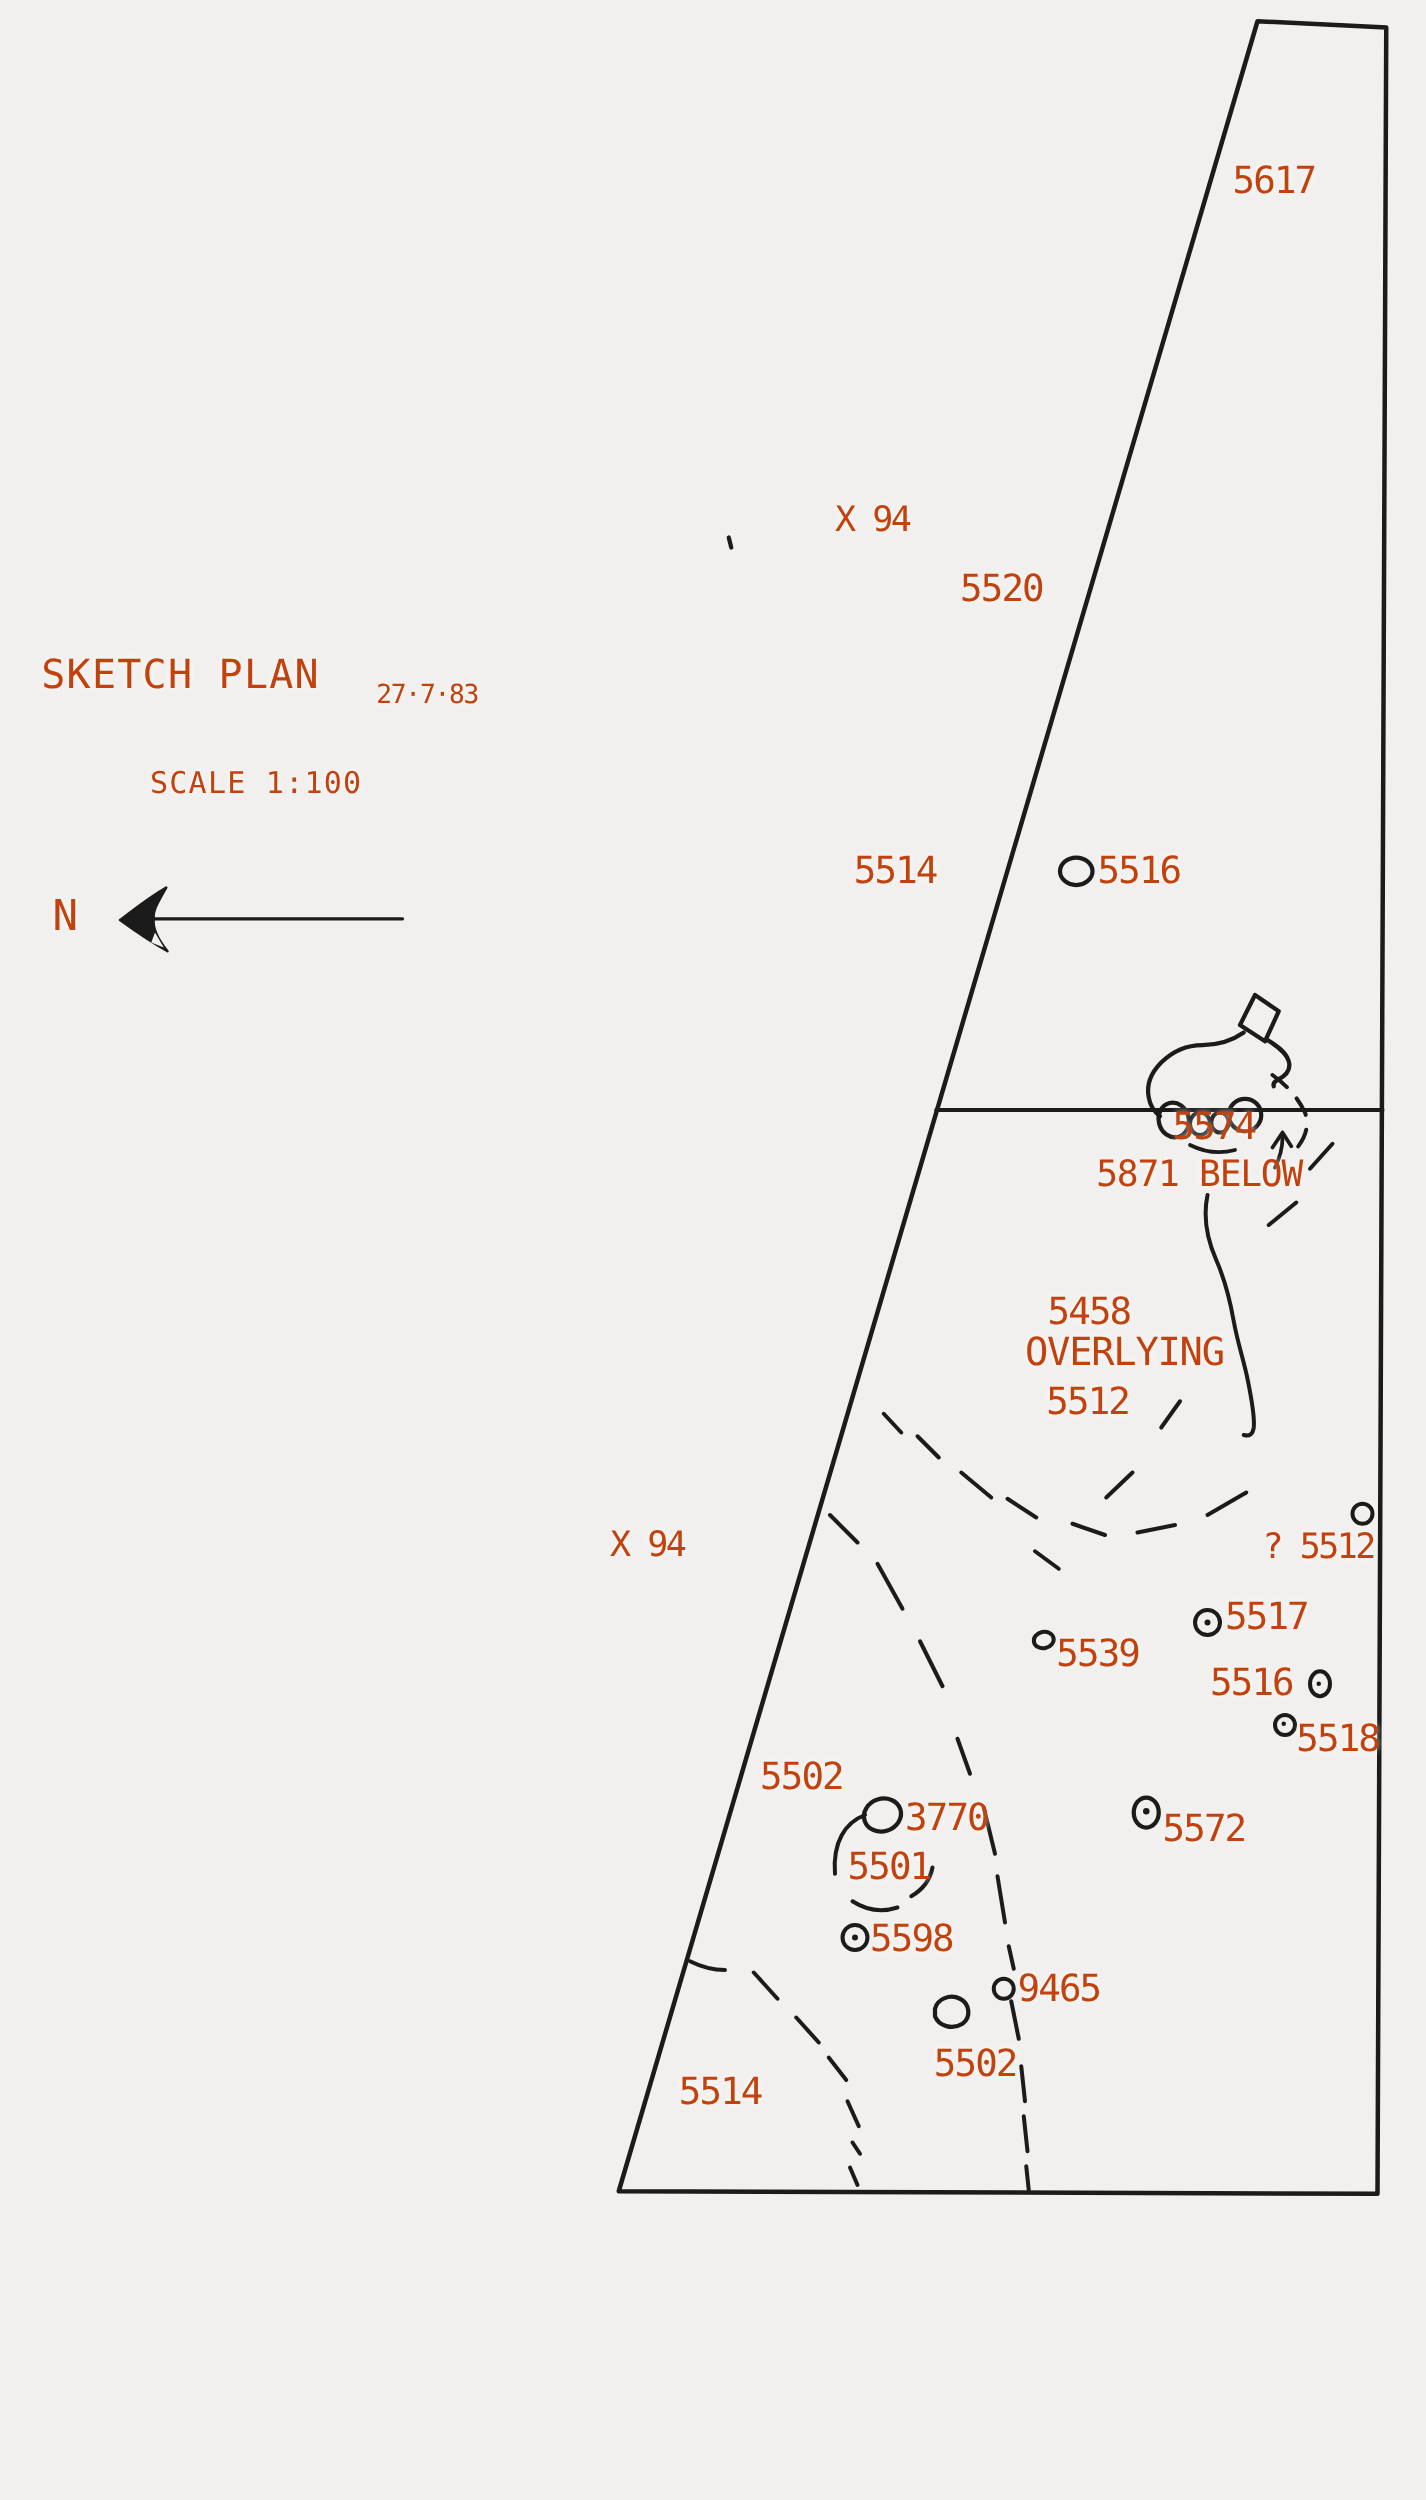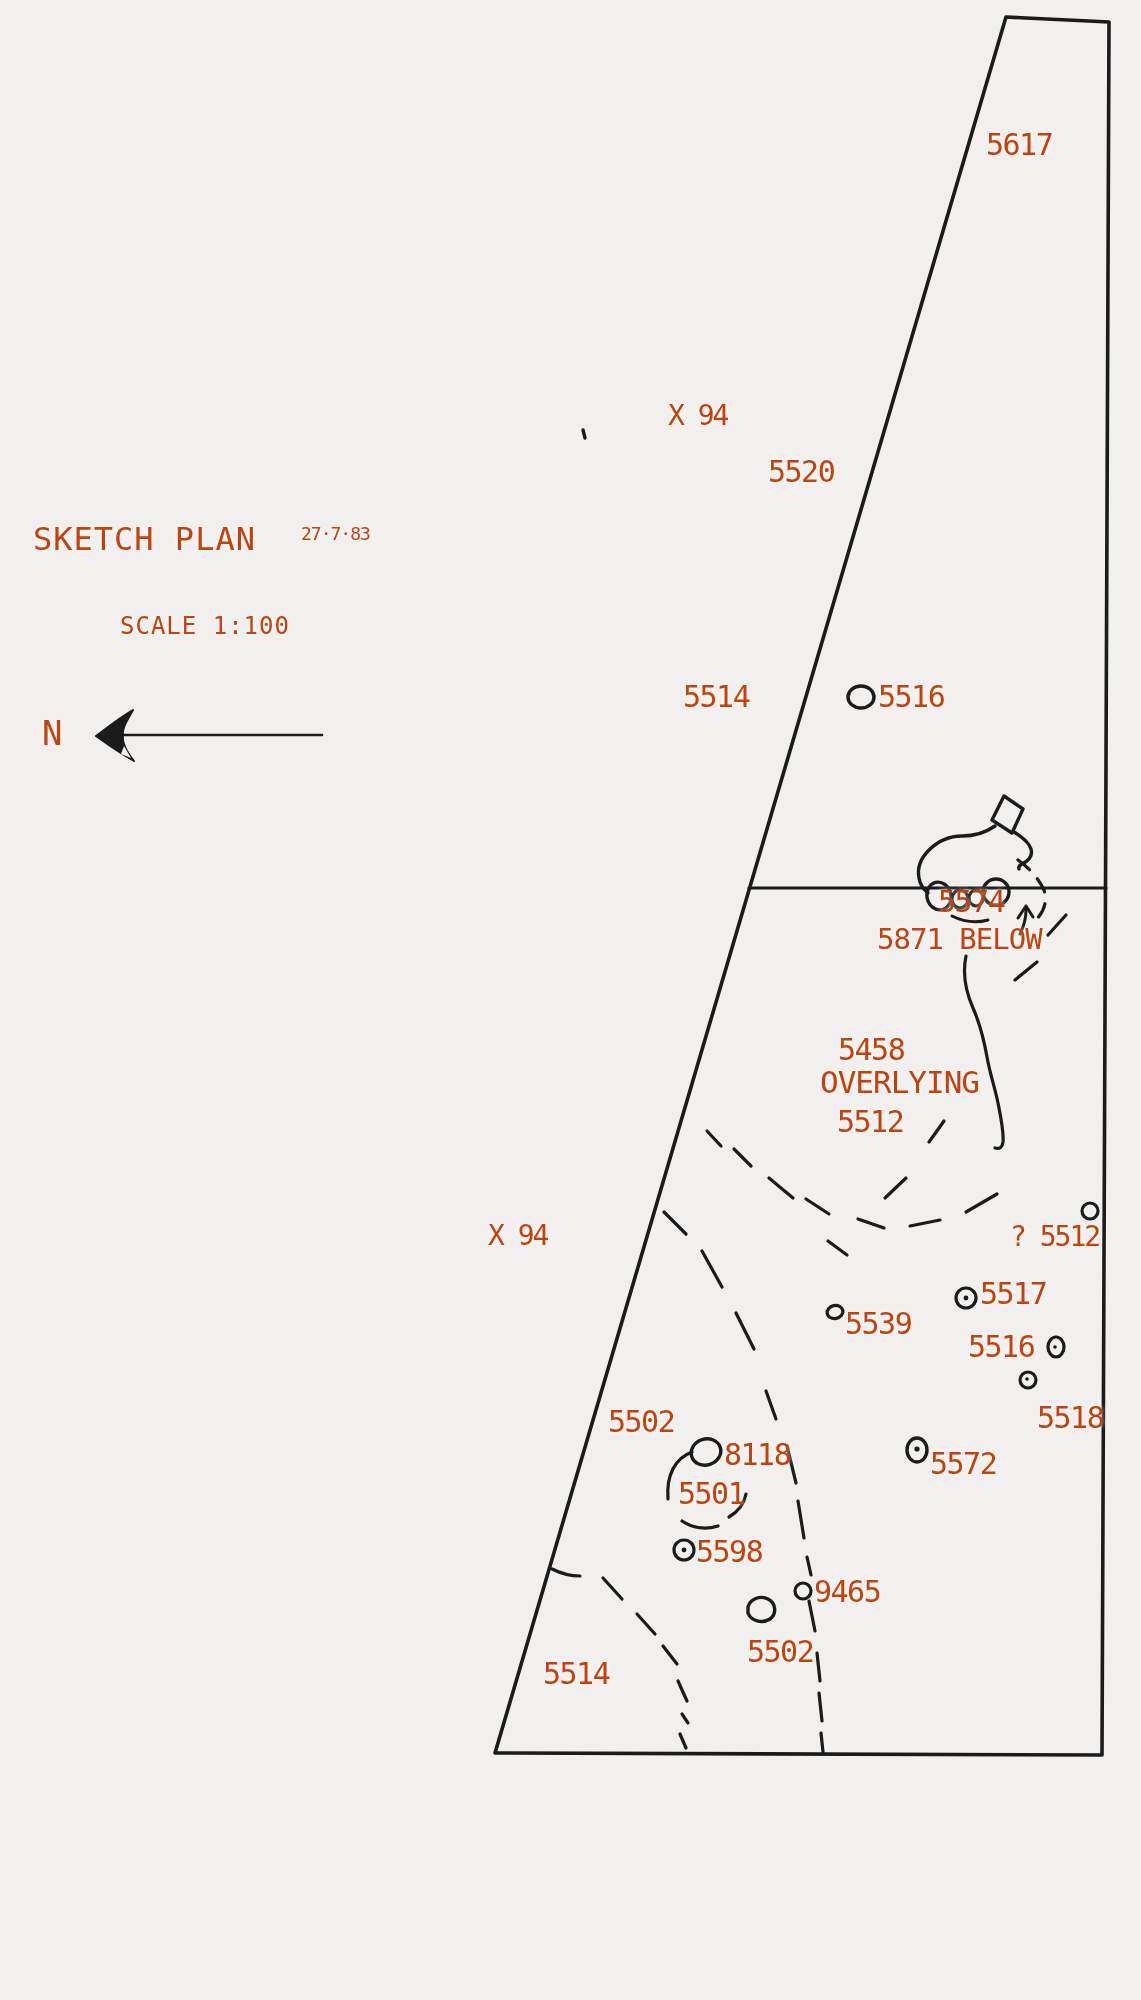--- a/index.html
+++ b/index.html
@@ -17,21 +17,21 @@
   svg.plan{position:absolute;left:0;top:0;}
   .lbl{
     position:absolute;
     color:#c2410c;
     font-size:30px;
     letter-spacing:-1.5px;
     white-space:pre;
     text-shadow:0 0 5px rgba(255,255,255,.85);
   }
   .lbl.title{font-size:32px;letter-spacing:1px;}
-  .lbl.date{font-size:18px;letter-spacing:-1px;}
+  .lbl.date{font-size:21px;letter-spacing:-1px;margin-top:20px;}
   .lbl.scale{font-size:24px;letter-spacing:1px;}
   .lbl.small{font-size:28px;letter-spacing:-2px;margin-top:48px;}
   .lbl.north{font-size:34px;letter-spacing:0;}
 </style>
 </head>
 <body>
 
 <div class="canvas">
 
   <svg class="plan" width="1141" height="2000" viewBox="0 0 1141 2000" fill="none" stroke="#1b1b1b" stroke-linecap="round" stroke-linejoin="round">
@@ -144,23 +144,23 @@
   <div class="lbl" style="left:938px;top:852px;margin-top:32px;">5574</div>
   <div class="lbl" style="left:877px;top:922px;font-size:29px;letter-spacing:-1px;">5871 BELOW</div>
   <div class="lbl" style="left:838px;top:1032px;">5458</div>
   <div class="lbl" style="left:820px;top:1064px;font-size:31px;letter-spacing:-1px;">OVERLYING</div>
   <div class="lbl" style="left:837px;top:1104px;">5512</div>
   <div class="lbl small" style="left:488px;top:1171px;">X 94</div>
   <div class="lbl small" style="left:1010px;top:1172px;">? 5512</div>
   <div class="lbl" style="left:980px;top:1276px;">5517</div>
   <div class="lbl" style="left:845px;top:1306px;">5539</div>
   <div class="lbl" style="left:968px;top:1329px;">5516</div>
-  <div class="lbl" style="left:1037px;top:1374px;margin-top:26px;">5518</div>
+  <div class="lbl" style="left:1037px;top:1374px;">5518</div>
   <div class="lbl" style="left:608px;top:1404px;">5502</div>
-  <div class="lbl" style="left:724px;top:1437px;">8118</div>
+  <div class="lbl" style="left:724px;top:1437px;">3770</div>
   <div class="lbl" style="left:678px;top:1476px;">5501</div>
   <div class="lbl" style="left:696px;top:1534px;">5598</div>
   <div class="lbl" style="left:930px;top:1446px;">5572</div>
   <div class="lbl" style="left:814px;top:1574px;">9465</div>
   <div class="lbl" style="left:747px;top:1634px;">5502</div>
   <div class="lbl" style="left:543px;top:1656px;">5514</div>
   <div class="lbl small" style="left:177px;top:1952px;">Z 94</div>
 
 </div>
 

